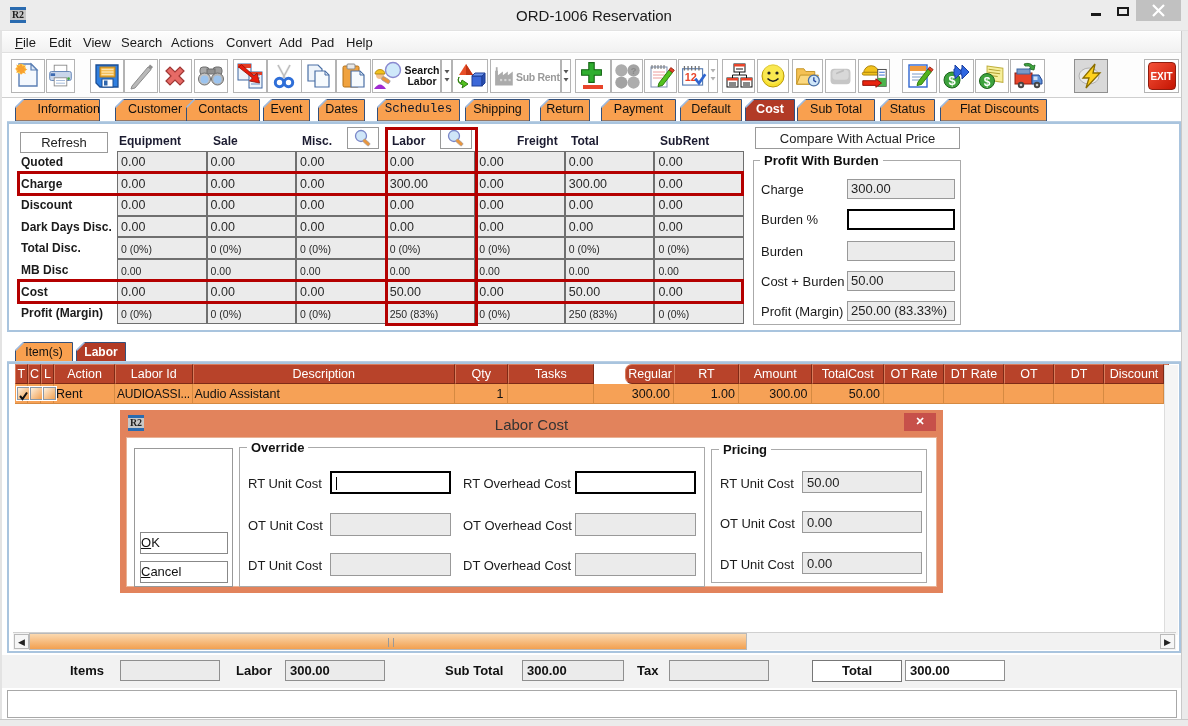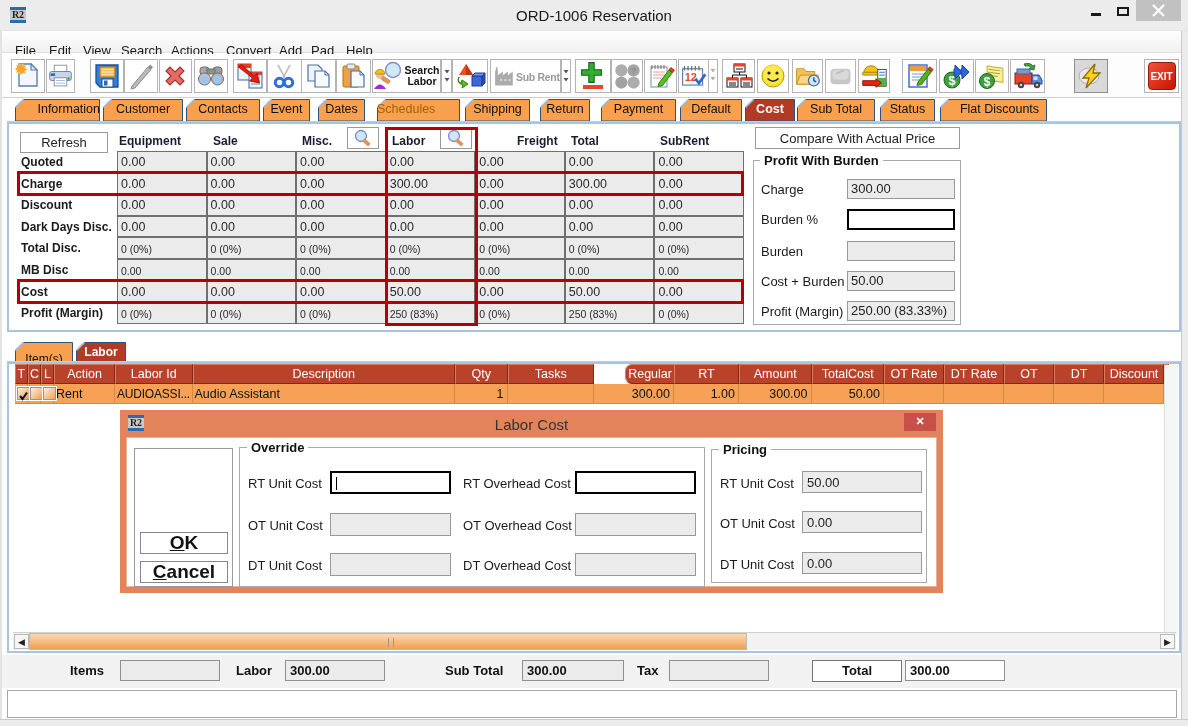--- a/index.html
+++ b/index.html
@@ -11,21 +11,21 @@
 
 #titlebar { position:absolute; left:0; top:0; width:1188px; height:31px; background:#ececec; border-bottom:1px solid #e2e2e2; }
 #titlebar .title { position:absolute; left:0; right:0; top:7px; text-align:center; font-size:15px; color:#1a1a1a; }
 .r2icon { width:16px; height:16px; background:#c8c8c8; border-top:3px solid #2a6bb0; border-bottom:3px solid #2a6bb0; color:#222; font-size:10px; font-weight:bold; text-align:center; line-height:10px; font-family:"Liberation Serif",serif; }
 #mindash { position:absolute; left:1091px; top:13px; width:10px; height:3px; background:#1a1a1a; }
 #maxbox { position:absolute; left:1117px; top:7px; width:12px; height:9px; border:2px solid #1a1a1a; background:#ececec; }
 #closebtn { position:absolute; left:1136px; top:0; width:45px; height:21px; background:#c1c1c1; color:#fff; text-align:center; font-size:13px; line-height:21px; font-weight:bold; }
 
 
 #menubar { position:absolute; left:1px; top:32px; width:1186px; height:21px; background:linear-gradient(#fdfdfd,#f1f1f1); border-bottom:1px solid #e0e0e0; font-size:13px; color:#1a1a1a; }
-#menubar span { position:absolute; top:3px;margin-top:8px; }
+#menubar span { position:absolute; top:3px; }
 
 
 #toolbar { position:absolute; left:1px; top:54px; width:1186px; height:44px; background:#fdfdfd; border-bottom:1px solid #cfcfcf; }
 .tbtn { position:absolute; top:5px; height:34px; width:34px; background:#fff; border:1px solid #b4b4b4; display:flex; align-items:center; justify-content:center; }
 .tbtn svg { display:block; }
 #tabline1 { position:absolute; left:7px; top:121px; width:1174px; height:2px; background:#b9cfe4; }
 #tabline2 { position:absolute; left:7px; top:361px; width:1174px; height:2px; background:#b9cfe4; }
 
 
 #panel1 { position:absolute; left:7px; top:122px; width:1174px; height:210px; background:#fff; border:2px solid #a9c4de; }
@@ -67,21 +67,21 @@
 #dialog { position:absolute; left:120px; top:410px; width:823px; height:183px; background:#e2835c; }
 #dlgtitle { position:absolute; left:0; top:0; width:100%; height:27px; }
 #dlgtitle .t { position:absolute; left:0; right:0; top:6px; text-align:center; font-size:15px; color:#333; }
 #dlgclose { position:absolute; left:784px; top:3px; width:32px; height:18px; background:#c7504a; color:#fff; font-size:11px; font-weight:bold; text-align:center; line-height:17px; }
 #dlgbody { position:absolute; left:6px; top:27px; width:811px; height:150px; background:#fff; border:1px solid #e9b295; }
 .grp { position:absolute; border:1px solid #aaa; }
 .grp .lg { position:absolute; left:7px; top:-8px; background:#fff; padding:0 4px; font-weight:bold; font-size:13px; color:#111; }
 .dlab { position:absolute; font-size:13px; color:#1b1b1b; }
 .dfield { position:absolute; height:23px; background:#ebebeb; border:1px solid #999; font-size:13px; color:#222; padding:3px 0 0 4px; }
 .dfield.focus { background:#fff; border:2px solid #000; }
-.dbtn { position:absolute; left:5px; width:88px; height:22px; background:#fff; border:1px solid #888; text-align:center; font-size:19px; color:#111; line-height:20px;font-weight:bold; }
+.dbtn { position:absolute; left:5px; width:88px; height:22px; background:#fff; border:1px solid #888; text-align:left; font-size:13px; color:#111; line-height:20px; }
 .dbtn u { text-decoration:underline; }
 </style>
 </head>
 <body>
 <div id="win">
 
   <div id="titlebar">
     <div class="r2icon abs" style="left:10px; top:7px;">R2</div>
     <div class="title">ORD-1006 Reservation</div>
     <div id="mindash"></div>
@@ -358,40 +358,40 @@
 <div class="tbtn" style="left:1143px; width:35px;">
         <div style="width:28px;height:28px;background:linear-gradient(135deg,#f55138,#c41402);border:1px solid #8f1d0f;border-radius:4px;color:#fff;font-size:10px;font-weight:bold;text-align:center;line-height:27px;">EXIT</div>
       </div>
 </div>
 
   <div id="tabs1">
 <div style="position:absolute;left:15px;top:99px;width:85px;height:22px;"><svg width="85" height="22" viewBox="0 0 85 22" preserveAspectRatio="none">
           <path d="M8.5 0.5 H84.5 V22 H0.5 V8.5 z" fill="#f9a04f" stroke="#33517d" stroke-width="1"></path>
           <path d="M8.5 0.5 L0.5 8.5" stroke="#9db8dc" stroke-width="1.6"></path>
         </svg><div style="position:absolute;left:0;top:3px;width:100%;text-align:right;font-size:12.5px;color:#111;font-weight:normal;">Information</div></div>
-<div style="position:absolute;left:103px;top:99px;width:80px;height:18px;"><svg width="80" height="22" viewBox="0 0 80 22" preserveAspectRatio="none">
+<div style="position:absolute;left:115px;top:99px;width:80px;height:18px;"><svg width="80" height="22" viewBox="0 0 80 22" preserveAspectRatio="none">
           <path d="M8.5 0.5 H79.5 V22 H0.5 V8.5 z" fill="#f9a04f" stroke="#33517d" stroke-width="1"></path>
           <path d="M8.5 0.5 L0.5 8.5" stroke="#9db8dc" stroke-width="1.6"></path>
         </svg><div style="position:absolute;left:0;top:3px;width:100%;text-align:center;font-size:12.5px;color:#111;font-weight:normal;">Customer</div></div>
 <div style="position:absolute;left:186px;top:99px;width:74px;height:22px;"><svg width="74" height="22" viewBox="0 0 74 22" preserveAspectRatio="none">
           <path d="M8.5 0.5 H73.5 V22 H0.5 V8.5 z" fill="#f9a04f" stroke="#33517d" stroke-width="1"></path>
           <path d="M8.5 0.5 L0.5 8.5" stroke="#9db8dc" stroke-width="1.6"></path>
         </svg><div style="position:absolute;left:0;top:3px;width:100%;text-align:center;font-size:12.5px;color:#111;font-weight:normal;">Contacts</div></div>
 <div style="position:absolute;left:263px;top:99px;width:47px;height:22px;"><svg width="47" height="22" viewBox="0 0 47 22" preserveAspectRatio="none">
           <path d="M8.5 0.5 H46.5 V22 H0.5 V8.5 z" fill="#f9a04f" stroke="#33517d" stroke-width="1"></path>
           <path d="M8.5 0.5 L0.5 8.5" stroke="#9db8dc" stroke-width="1.6"></path>
         </svg><div style="position:absolute;left:0;top:3px;width:100%;text-align:center;font-size:12.5px;color:#111;font-weight:normal;">Event</div></div>
 <div style="position:absolute;left:318px;top:99px;width:47px;height:22px;"><svg width="47" height="22" viewBox="0 0 47 22" preserveAspectRatio="none">
           <path d="M8.5 0.5 H46.5 V22 H0.5 V8.5 z" fill="#f9a04f" stroke="#33517d" stroke-width="1"></path>
           <path d="M8.5 0.5 L0.5 8.5" stroke="#9db8dc" stroke-width="1.6"></path>
         </svg><div style="position:absolute;left:0;top:3px;width:100%;text-align:center;font-size:12.5px;color:#111;font-weight:normal;">Dates</div></div>
 <div style="position:absolute;left:377px;top:99px;width:83px;height:22px;"><svg width="83" height="22" viewBox="0 0 83 22" preserveAspectRatio="none">
           <path d="M8.5 0.5 H82.5 V22 H0.5 V8.5 z" fill="#f9a04f" stroke="#33517d" stroke-width="1"></path>
           <path d="M8.5 0.5 L0.5 8.5" stroke="#9db8dc" stroke-width="1.6"></path>
-        </svg><div style="position:absolute;left:0;top:3px;width:100%;font-size:12.5px;color:#a16207;font-weight:normal;">Schedules</div></div>
+        </svg><div style="position:absolute;left:0;top:3px;width:100%;text-align:center;font-size:12.5px;color:#0f172a;font-weight:normal;font-family:Liberation Mono, monospace;">Schedules</div></div>
 <div style="position:absolute;left:465px;top:99px;width:65px;height:22px;"><svg width="65" height="22" viewBox="0 0 65 22" preserveAspectRatio="none">
           <path d="M8.5 0.5 H64.5 V22 H0.5 V8.5 z" fill="#f9a04f" stroke="#33517d" stroke-width="1"></path>
           <path d="M8.5 0.5 L0.5 8.5" stroke="#9db8dc" stroke-width="1.6"></path>
         </svg><div style="position:absolute;left:0;top:3px;width:100%;text-align:center;font-size:12.5px;color:#111;font-weight:normal;">Shipping</div></div>
 <div style="position:absolute;left:540px;top:99px;width:50px;height:22px;"><svg width="50" height="22" viewBox="0 0 50 22" preserveAspectRatio="none">
           <path d="M8.5 0.5 H49.5 V22 H0.5 V8.5 z" fill="#f9a04f" stroke="#33517d" stroke-width="1"></path>
           <path d="M8.5 0.5 L0.5 8.5" stroke="#9db8dc" stroke-width="1.6"></path>
         </svg><div style="position:absolute;left:0;top:3px;width:100%;text-align:center;font-size:12.5px;color:#111;font-weight:normal;">Return</div></div>
 <div style="position:absolute;left:601px;top:99px;width:75px;height:22px;"><svg width="75" height="22" viewBox="0 0 75 22" preserveAspectRatio="none">
           <path d="M8.5 0.5 H74.5 V22 H0.5 V8.5 z" fill="#f9a04f" stroke="#33517d" stroke-width="1"></path>
@@ -517,21 +517,21 @@
       <div class="pwlab" style="top:113px;">Cost + Burden</div>
       <div class="pwfield" style="top:110px;">50.00</div>
       <div class="pwlab" style="top:143px;">Profit (Margin)</div>
       <div class="pwfield" style="top:140px;">250.00 (83.33%)</div>
     </div>
   </div>
 
   <div style="position:absolute;left:15px;top:342px;width:58px;height:20px;"><svg width="58" height="20" viewBox="0 0 58 20" preserveAspectRatio="none">
       <path d="M8.5 0.5 H57.5 V20 H0.5 V8.5 z" fill="#f9a04f" stroke="#33517d" stroke-width="1"></path>
       <path d="M8.5 0.5 L0.5 8.5" stroke="#9db8dc" stroke-width="1.6"></path>
-    </svg><div style="position:absolute;left:0;top:10px;width:100%;text-align:center;font-size:12px;color:#111;font-weight:normal;">Item(s)</div></div>
+    </svg><div style="position:absolute;left:0;top:3px;width:100%;text-align:center;font-size:12px;color:#111;font-weight:normal;">Item(s)</div></div>
   <div style="position:absolute;left:76px;top:342px;width:50px;height:20px;"><svg width="50" height="20" viewBox="0 0 50 20" preserveAspectRatio="none">
       <path d="M8.5 0.5 H49.5 V20 H0.5 V8.5 z" fill="#b23b26" stroke="#33517d" stroke-width="1"></path>
       <path d="M8.5 0.5 L0.5 8.5" stroke="#9db8dc" stroke-width="1.6"></path>
     </svg><div style="position:absolute;left:0;top:3px;width:100%;text-align:center;font-size:12px;color:#fff;font-weight:bold;">Labor</div></div>
   <div id="tabline2"></div>
 
   <div id="panel2">
     <div id="tblwrap">
 <div class="th" style="left:5.5px; width:13.5px;">T</div>
 <div class="th" style="left:19.0px; width:13.0px;">C</div>

